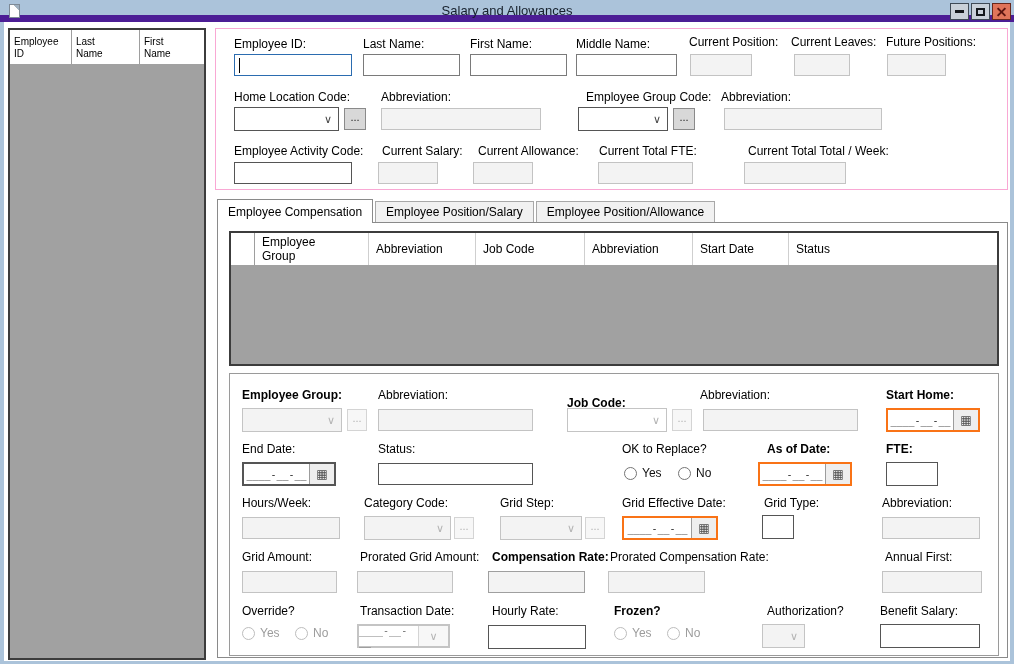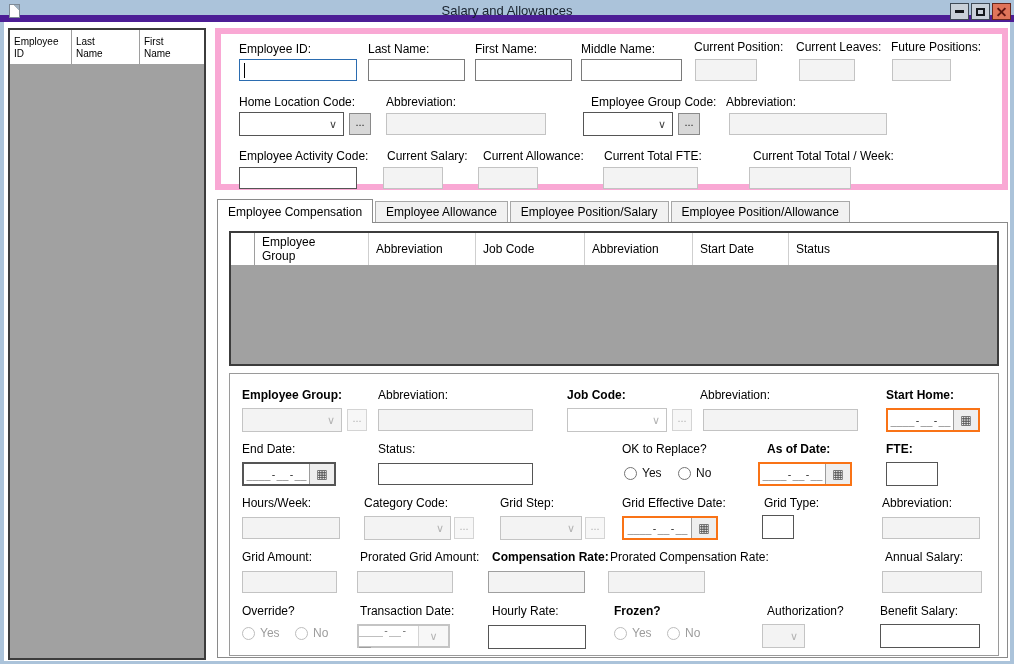--- a/index.html
+++ b/index.html
@@ -41,21 +41,21 @@
   .calg{font-size:12px;color:#4e4e4e;line-height:1;font-family:"DejaVu Sans",sans-serif;}
   .radio{position:absolute;display:flex;align-items:center;gap:5px;font-size:12px;color:#111;}
   .rb{width:13px;height:13px;border-radius:50%;border:1px solid #757575;background:#fff;box-sizing:border-box;}
   .radio.dis{color:#9c9c9c;}
   .radio.dis .rb{border-color:#bdbdbd;}
   
   .listp{position:absolute;left:8px;top:28px;width:198px;height:632px;border:2px solid #3c3c3c;box-sizing:border-box;background:#a1a1a1;}
   .listhdr{display:flex;background:#fff;height:34px;}
   .lh{box-sizing:border-box;border-right:1px solid #9e9e9e;padding:6px 4px;font-size:10px;line-height:1.2;}
   .lh span{display:block;}
-  .toppanel{position:absolute;left:215px;top:28px;width:793px;height:162px;border:6px solid #f9a8d4;box-sizing:border-box;background:#fff;}
+  .toppanel{position:absolute;left:215px;top:28px;width:793px;height:162px;border:1px solid #f9a8d4;box-sizing:border-box;background:#fff;}
   .tabs{position:absolute;left:217px;top:199px;height:24px;display:flex;align-items:flex-end;gap:2px;z-index:2;}
   .tab{box-sizing:border-box;font-size:12px;padding:0 10px;display:flex;align-items:center;height:21px;background:#f1f1f1;border:1px solid #a8a8a8;border-bottom:0;margin-bottom:1px;color:#000;}
   .tab.active{height:24px;background:#fff;border-color:#8a8a8a;margin-bottom:0;}
   .tabc{position:absolute;left:217px;top:222px;width:791px;height:436px;border:1px solid #8a8a8a;box-sizing:border-box;background:#fff;}
   .grid{position:absolute;left:11px;top:8px;width:770px;height:135px;border:2px solid #3c3c3c;box-sizing:border-box;display:flex;flex-direction:column;background:#a1a1a1;}
   .ghdr{display:flex;background:#fff;height:32px;}
   .gh{box-sizing:border-box;border-right:1px solid #cfcfcf;padding:2px 7px;font-size:12px;display:flex;align-items:center;line-height:1.2;}
   .gh.sel{border-right:1px solid #9e9e9e;}
   .gbody{flex:1;background:#a1a1a1;}
   .detail{position:absolute;left:11px;top:150px;width:770px;height:283px;border:1px solid #9a9a9a;box-sizing:border-box;background:#fff;}
@@ -139,21 +139,20 @@
     <div class="lbl" style="left:262px;top:115px;">Current Allowance:</div>
     <div class="inp dis" style="left:257px;top:133px;width:60px;"></div>
     <div class="lbl" style="left:383px;top:115px;">Current Total FTE:</div>
     <div class="inp dis" style="left:382px;top:133px;width:95px;"></div>
     <div class="lbl" style="left:532px;top:115px;">Current Total Total / Week:</div>
     <div class="inp dis" style="left:528px;top:133px;width:102px;"></div>
   </div>
 
   <div class="tabs">
     <div class="tab active">Employee Compensation</div>
-    <div class="tab">Employee Allowance</div>
     <div class="tab">Employee Position/Salary</div>
     <div class="tab">Employee Position/Allowance</div>
   </div>
 
   <div class="tabc">
 
     <div class="grid">
       <div class="ghdr">
         <div class="gh sel" style="width:24px;"></div>
         <div class="gh" style="width:114px;">
@@ -170,21 +169,21 @@
 
     <div class="detail">
 
       <div class="lbl b" style="left:12px;top:14px;">Employee Group:</div>
       <div class="combo dis" style="left:12px;top:34px;width:100px;">
           <span class="chev">∨</span>
         </div>
       <div class="dots dis" style="left:117px;top:35px;width:20px;">...</div>
       <div class="lbl" style="left:148px;top:14px;">Abbreviation:</div>
       <div class="inp dis" style="left:148px;top:35px;width:155px;"></div>
-      <div class="lbl b" style="left:337px;top:14px;">Job Code:</div>
+      <div class="lbl b" style="left:337px;top:22px;">Job Code:</div>
       <div class="combo dis" style="left:337px;top:34px;width:100px;background:#fff;">
           <span class="chev">∨</span>
         </div>
       <div class="dots dis" style="left:442px;top:35px;width:20px;">...</div>
       <div class="lbl" style="left:470px;top:14px;">Abbreviation:</div>
       <div class="inp dis" style="left:473px;top:35px;width:155px;"></div>
       <div class="lbl b" style="left:656px;top:14px;">Start Home:</div>
       <div class="datec" style="left:656px;top:34px;width:94px;">
         <span class="mask">____-__-__</span>
         <span class="sideb">
@@ -245,21 +244,21 @@
       <div class="inp dis" style="left:652px;top:143px;width:98px;"></div>
 
       <div class="lbl" style="left:12px;top:176px;">Grid Amount:</div>
       <div class="inp dis" style="left:12px;top:197px;width:95px;"></div>
       <div class="lbl" style="left:130px;top:176px;">Prorated Grid Amount:</div>
       <div class="inp dis" style="left:127px;top:197px;width:96px;"></div>
       <div class="lbl b" style="left:262px;top:176px;">Compensation Rate:</div>
       <div class="inp dis2" style="left:258px;top:197px;width:97px;"></div>
       <div class="lbl" style="left:380px;top:176px;">Prorated Compensation Rate:</div>
       <div class="inp dis" style="left:378px;top:197px;width:97px;"></div>
-      <div class="lbl" style="left:655px;top:176px;">Annual Salary:</div>
+      <div class="lbl" style="left:655px;top:176px;">Annual First:</div>
       <div class="inp dis" style="left:652px;top:197px;width:100px;"></div>
 
       <div class="lbl" style="left:12px;top:230px;">Override?</div>
       <div class="radio dis" style="left:12px;top:252px;">
           <span class="rb"></span>
           <span>Yes</span>
         </div>
       <div class="radio dis" style="left:65px;top:252px;">
           <span class="rb"></span>
           <span>No</span>

